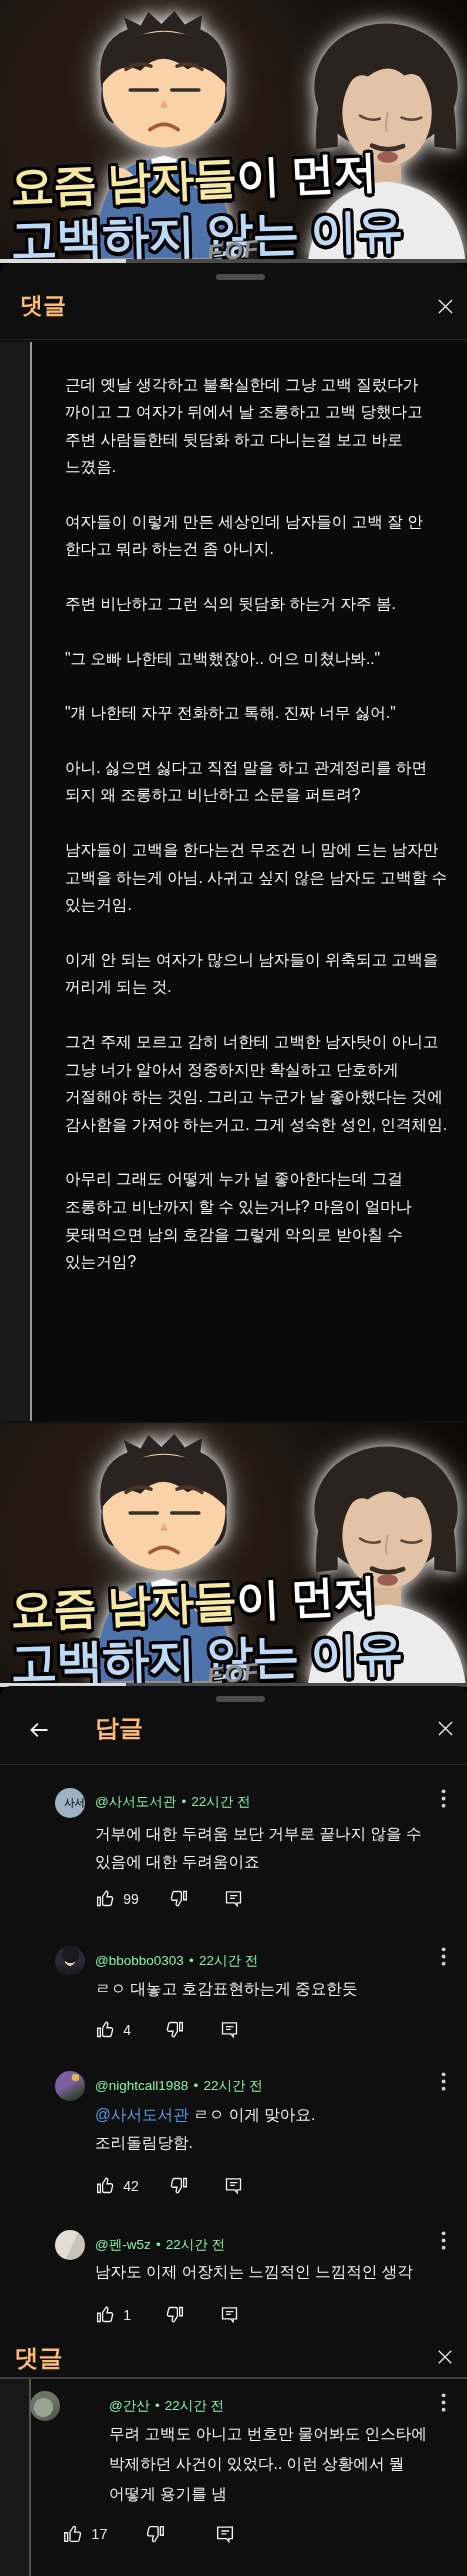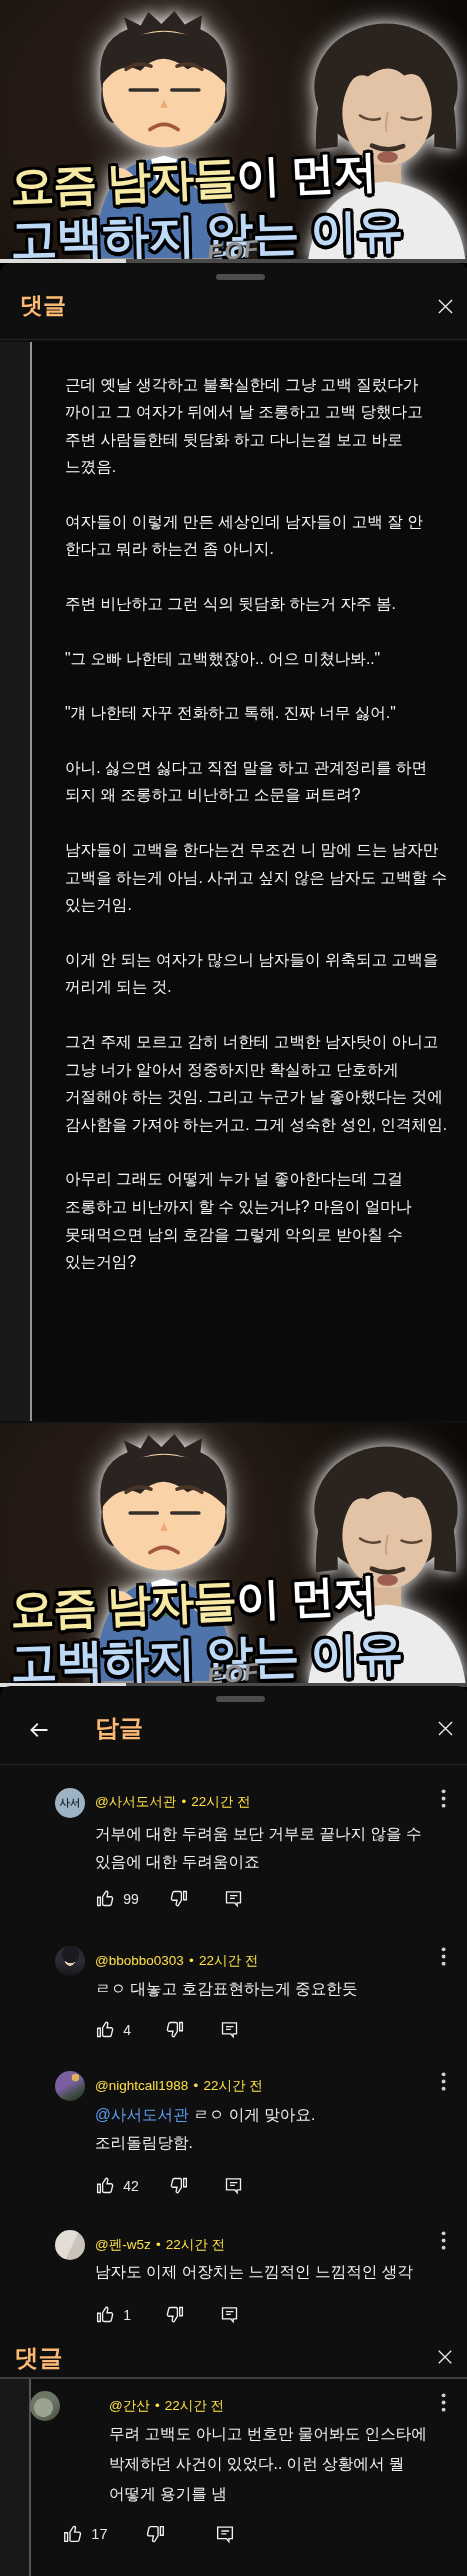--- a/index.html
+++ b/index.html
@@ -38,23 +38,23 @@
   .icon-btn{position:absolute;}
   .divider{position:absolute;left:0;width:468px;height:1px;background:#262626;}
   
   .shot{position:absolute;left:0;top:79px;width:468px;height:1079px;background:#0a0a0a;}
   .shot-strip{position:absolute;left:0;top:0;width:30px;height:100%;background:#191919;}
   .shot-line{position:absolute;left:30px;top:0;width:1.6px;height:100%;background:#969696;}
   .shot-text{position:absolute;left:65px;top:12.5px;width:387px;margin-top:16px;}
   .shot-text p{margin:0 0 27px 0;font-size:15.6px;line-height:27.6px;color:#f7f7f7;word-break:keep-all;}
   
   .avatar{position:absolute;width:30px;height:30px;border-radius:50%;overflow:hidden;
-    display:flex;align-items:center;justify-content:center;}
+    display:flex;align-items:center;justify-content:flex-end;}
   .avatar-label{font-size:10.4px;color:#1d2b38;font-weight:bold;}
-  .meta{position:absolute;font-size:13.5px;color:#fde047;white-space:nowrap;}
+  .meta{position:absolute;font-size:13.5px;color:#86efac;white-space:nowrap;}
   .meta .sep{margin:0 5.2px;}
   .c-text{position:absolute;font-size:15.6px;line-height:28px;color:#f1f1f1;word-break:keep-all;}
   .mention{color:#5b9df0;}
   .action-row{position:absolute;display:flex;align-items:center;}
   .action-row .count{font-size:14px;color:#e6e6e6;margin-left:7.3px;}
   .aicon{display:inline-flex;}
   .kebab{position:absolute;}
   .strip2{position:absolute;left:0;top:693px;bottom:0;width:29px;background:#181818;}
   .line2{position:absolute;left:29px;top:693px;bottom:0;width:1.6px;background:#555;}
   svg{display:block;}

